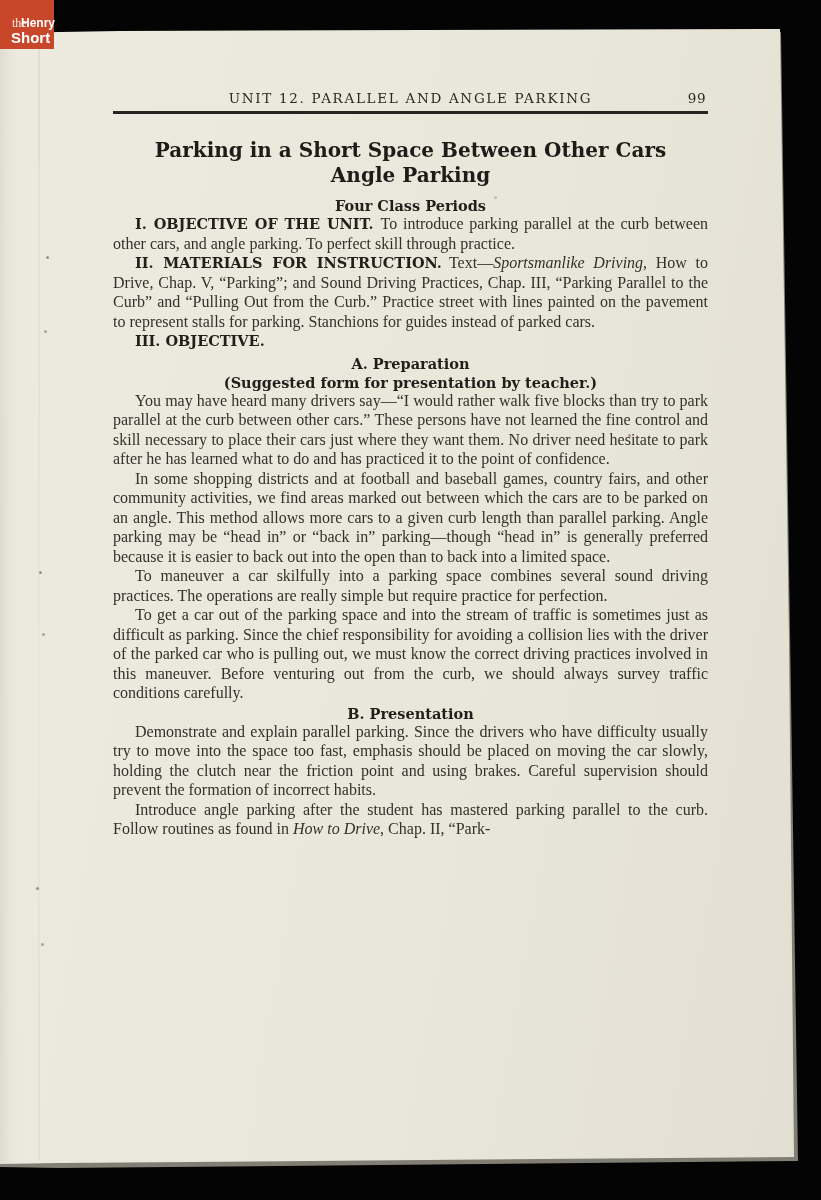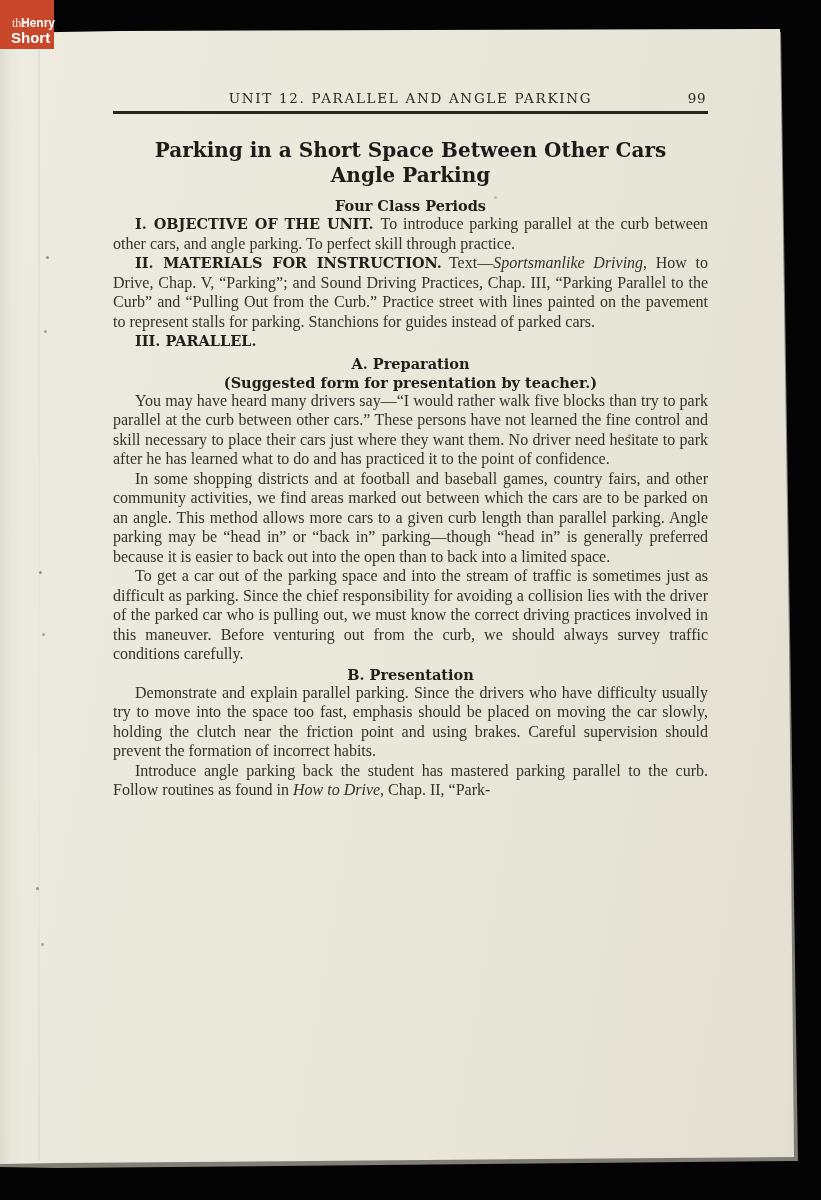--- a/index.html
+++ b/index.html
@@ -128,34 +128,35 @@
         <span>Parking in a Short Space Between Other Cars</span>
         <span>Angle Parking</span>
       </h1>
 
       <h3 class="periods mt9">Four Class Periods</h3>
 
       <p class="body indent mt14"><b class="runin">I. OBJECTIVE OF THE UNIT.</b><span>To introduce parking parallel at the curb between other cars, and angle parking.  To perfect skill through practice.</span></p>
 
       <p class="body indent mt9"><b class="runin">II. MATERIALS FOR INSTRUCTION.</b><span>Text—</span><i>Sportsmanlike Driving</i><span>, How to Drive, Chap. V, “Parking”; and Sound Driving Practices, Chap. III, “Parking Parallel to the Curb” and “Pulling Out from the Curb.”  Practice street with lines painted on the pavement to represent stalls for parking.  Stanchions for guides instead of parked cars.</span></p>
 
-      <p class="body indent mt11"><b class="runin">III. PARALLEL.</b></p>
+      <p class="body indent mt11"><b class="runin">III. OBJECTIVE.</b></p>
 
       <h4 class="center-head mt4">A. Preparation</h4>
       <h4 class="center-head mt2">(Suggested form for presentation by teacher.)</h4>
 
       <p class="body indent mt8">You may have heard many drivers say—“I would rather walk five blocks than try to park parallel at the curb between other cars.”  These persons have not learned the fine control and skill necessary to place their cars just where they want them.  No driver need hesitate to park after he has learned what to do and has practiced it to the point of confidence.</p>
       <p class="body indent">In some shopping districts and at football and baseball games, country fairs, and other community activities, we find areas marked out between which the cars are to be parked on an angle.  This method allows more cars to a given curb length than parallel parking.  Angle parking may be “head in” or “back in” parking—though “head in” is generally preferred because it is easier to back out into the open than to back into a limited space.</p>
+      <p class="body indent">To maneuver a car skilfully into a parking space combines several sound driving practices.  The operations are really simple but require practice for perfection.</p>
       <p class="body indent">To get a car out of the parking space and into the stream of traffic is sometimes just as difficult as parking.  Since the chief responsibility for avoiding a collision lies with the driver of the parked car who is pulling out, we must know the correct driving practices involved in this maneuver.  Before venturing out from the curb, we should always survey traffic conditions carefully.</p>
 
       <h4 class="center-head mt2">B. Presentation</h4>
 
       <p class="body indent mt6">Demonstrate and explain parallel parking.  Since the drivers who have difficulty usually try to move into the space too fast, emphasis should be placed on moving the car slowly, holding the clutch near the friction point and using brakes.  Careful supervision should prevent the formation of incorrect habits.</p>
 
-      <p class="body indent"><span>Introduce angle parking back the student has mastered parking parallel to the curb.  Follow routines as found in </span><i>How to Drive</i><span>, Chap. II, “Park-</span></p>
+      <p class="body indent"><span>Introduce angle parking after the student has mastered parking parallel to the curb.  Follow routines as found in </span><i>How to Drive</i><span>, Chap. II, “Park-</span></p>
 
     </div>
   </div>
 
   <div class="logo">
     <span class="logo-the">the</span>
     <span class="logo-henry">Henry</span>
     <span class="logo-ford">Short</span>
   </div>
 

